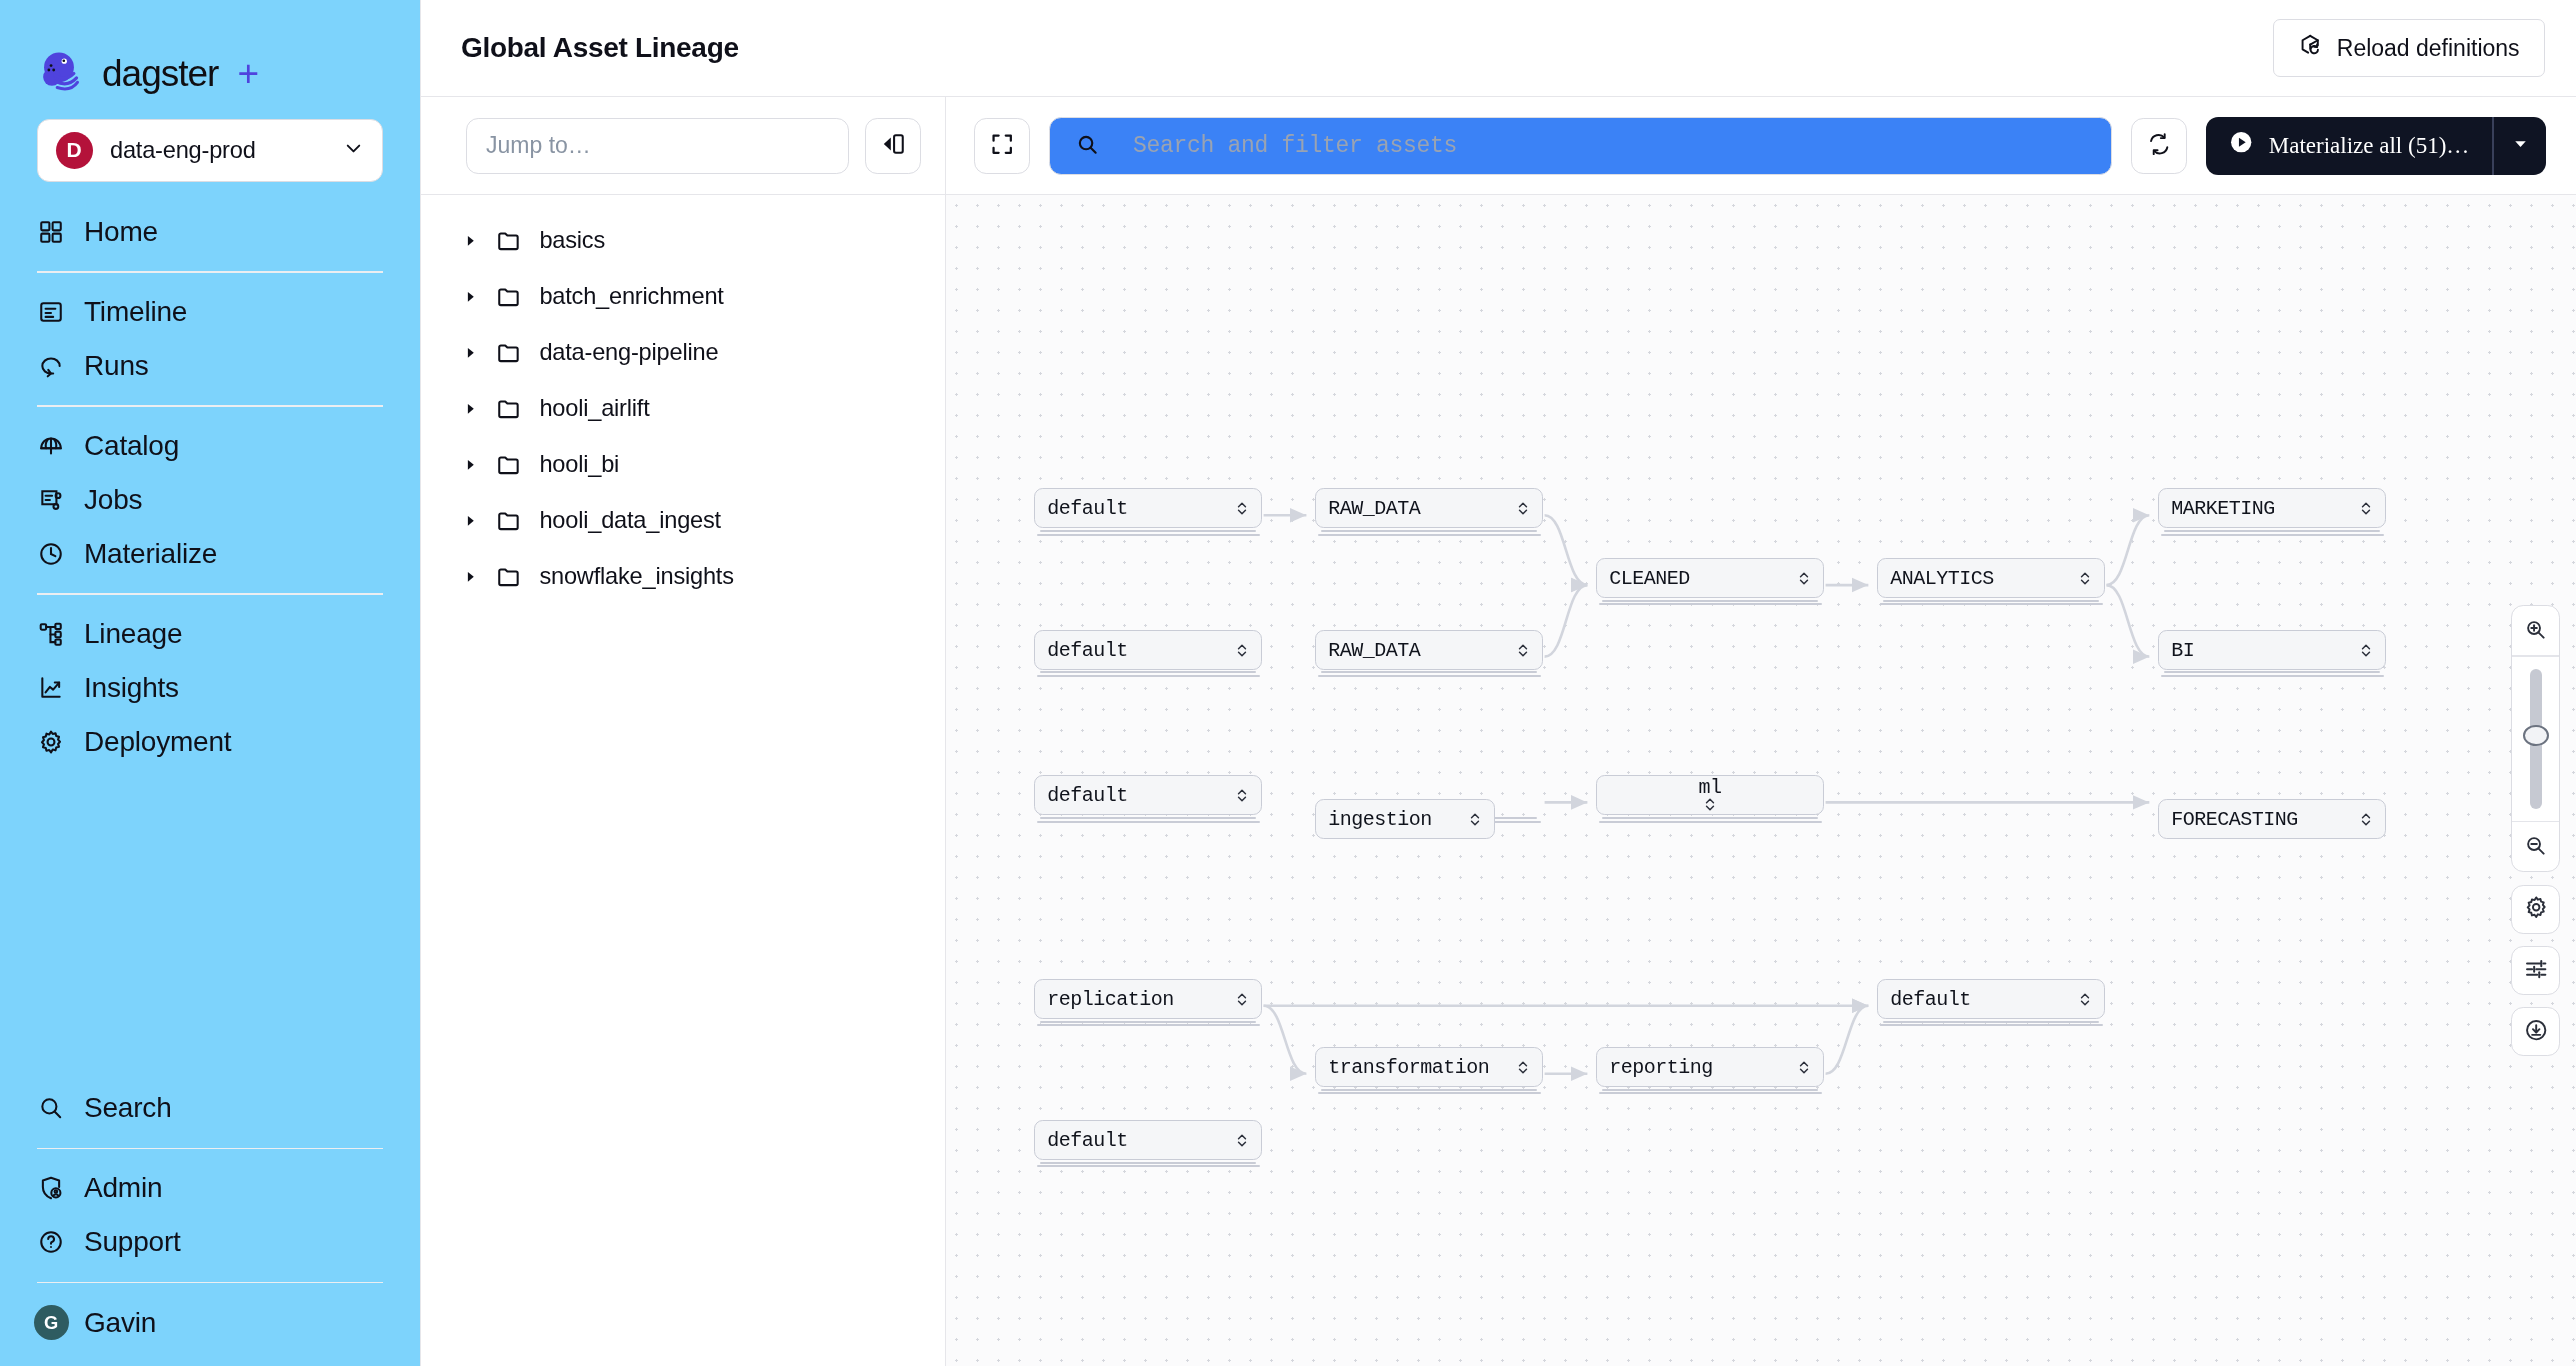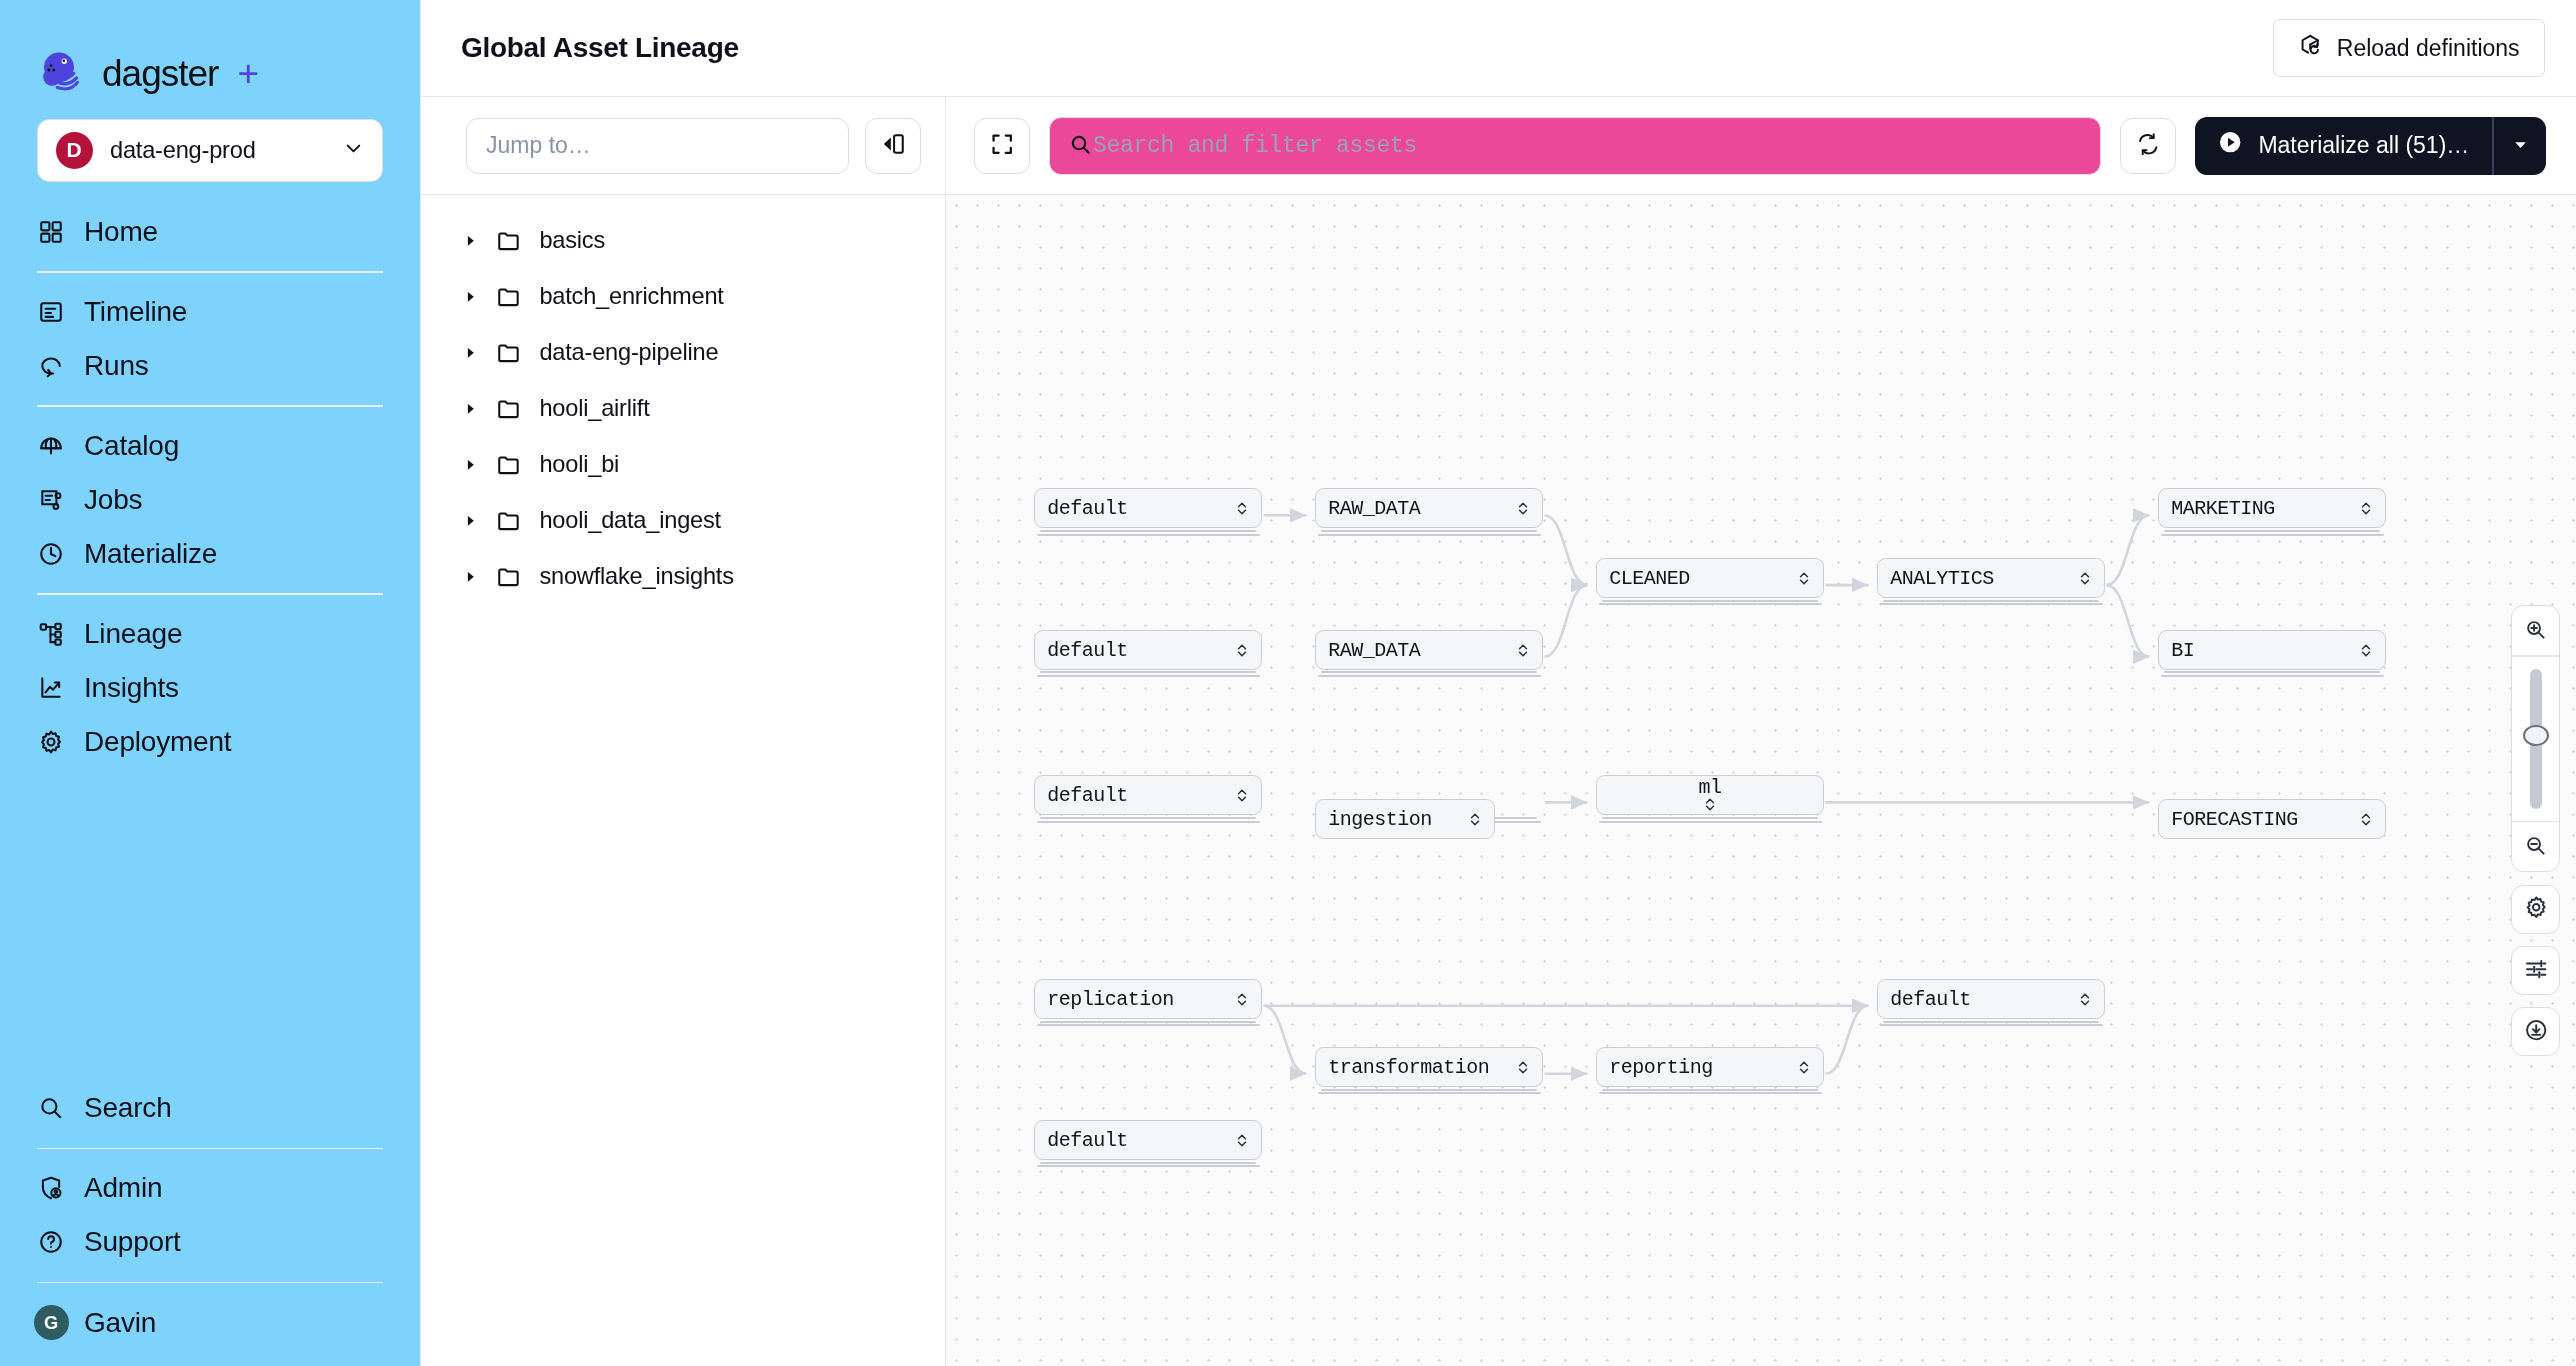--- a/index.html
+++ b/index.html
@@ -107,33 +107,33 @@
   }
   .toolbar-right {
     flex: 1; height: 100%;
     display: flex; align-items: center; gap: 19px;
     padding: 0 30px 0 28px;
     min-width: 0;
   }
   .search-wrap {
     flex: 1; height: 58px; min-width: 0;
     border: 1.7px solid #dcdde3; border-radius: 12.2px;
-    display: flex; align-items: center; gap: 1px;
-    padding: 0 19px; background: #ec4899;
+    display: flex; align-items: center; gap: 34px;
+    padding: 0 26px; background: #3b82f6;
   }
   .search-input {
     flex: 1; border: none; outline: none; background: transparent;
     font-size: 23px; font-family: "Liberation Mono", monospace;
     color: #0f1019; letter-spacing: -0.3px;
   }
   .search-input::placeholder { color: #9aa3b2; }
   .materialize {
     display: flex; align-items: stretch; height: 58px;
     background: #0f1423; border-radius: 12.2px; overflow: hidden;
-    cursor: pointer; flex: 0 0 auto;
+    cursor: pointer; flex: 0 0 auto; font-family: Liberation Serif, serif;
   }
   .mat-main {
     display: flex; align-items: center; gap: 15.7px;
     padding: 0 23px 0 23px; color: #fff; font-size: 23px;
     white-space: nowrap;
   }
   .mat-div { width: 1.7px; background: #39405a; }
   .mat-caret { display: flex; align-items: center; justify-content: center; width: 52px; }
 
   

